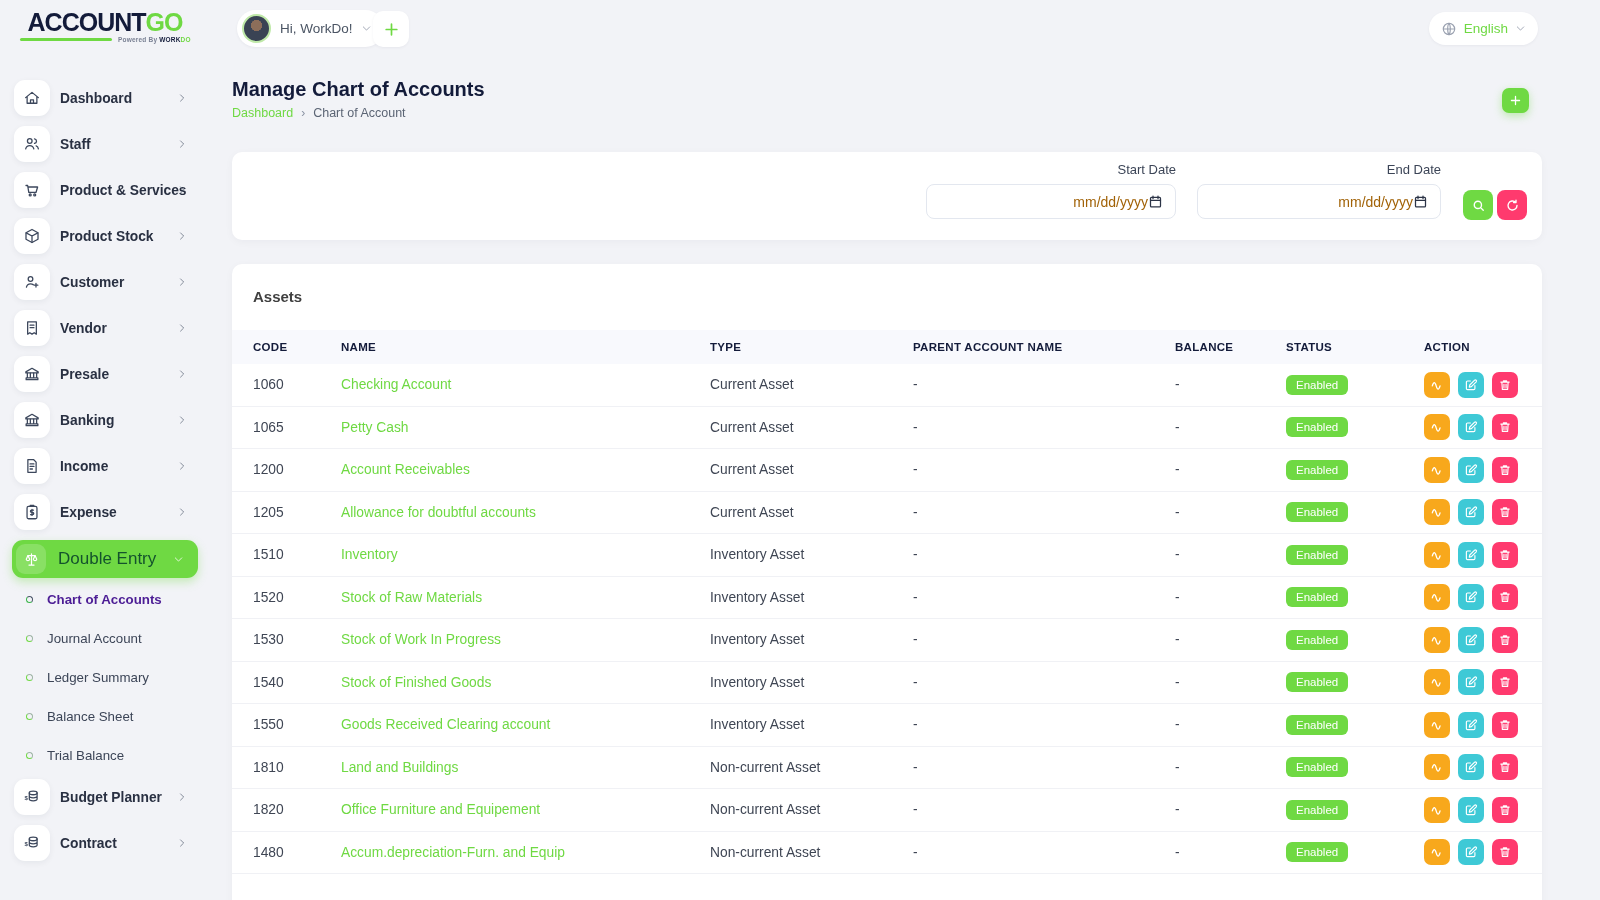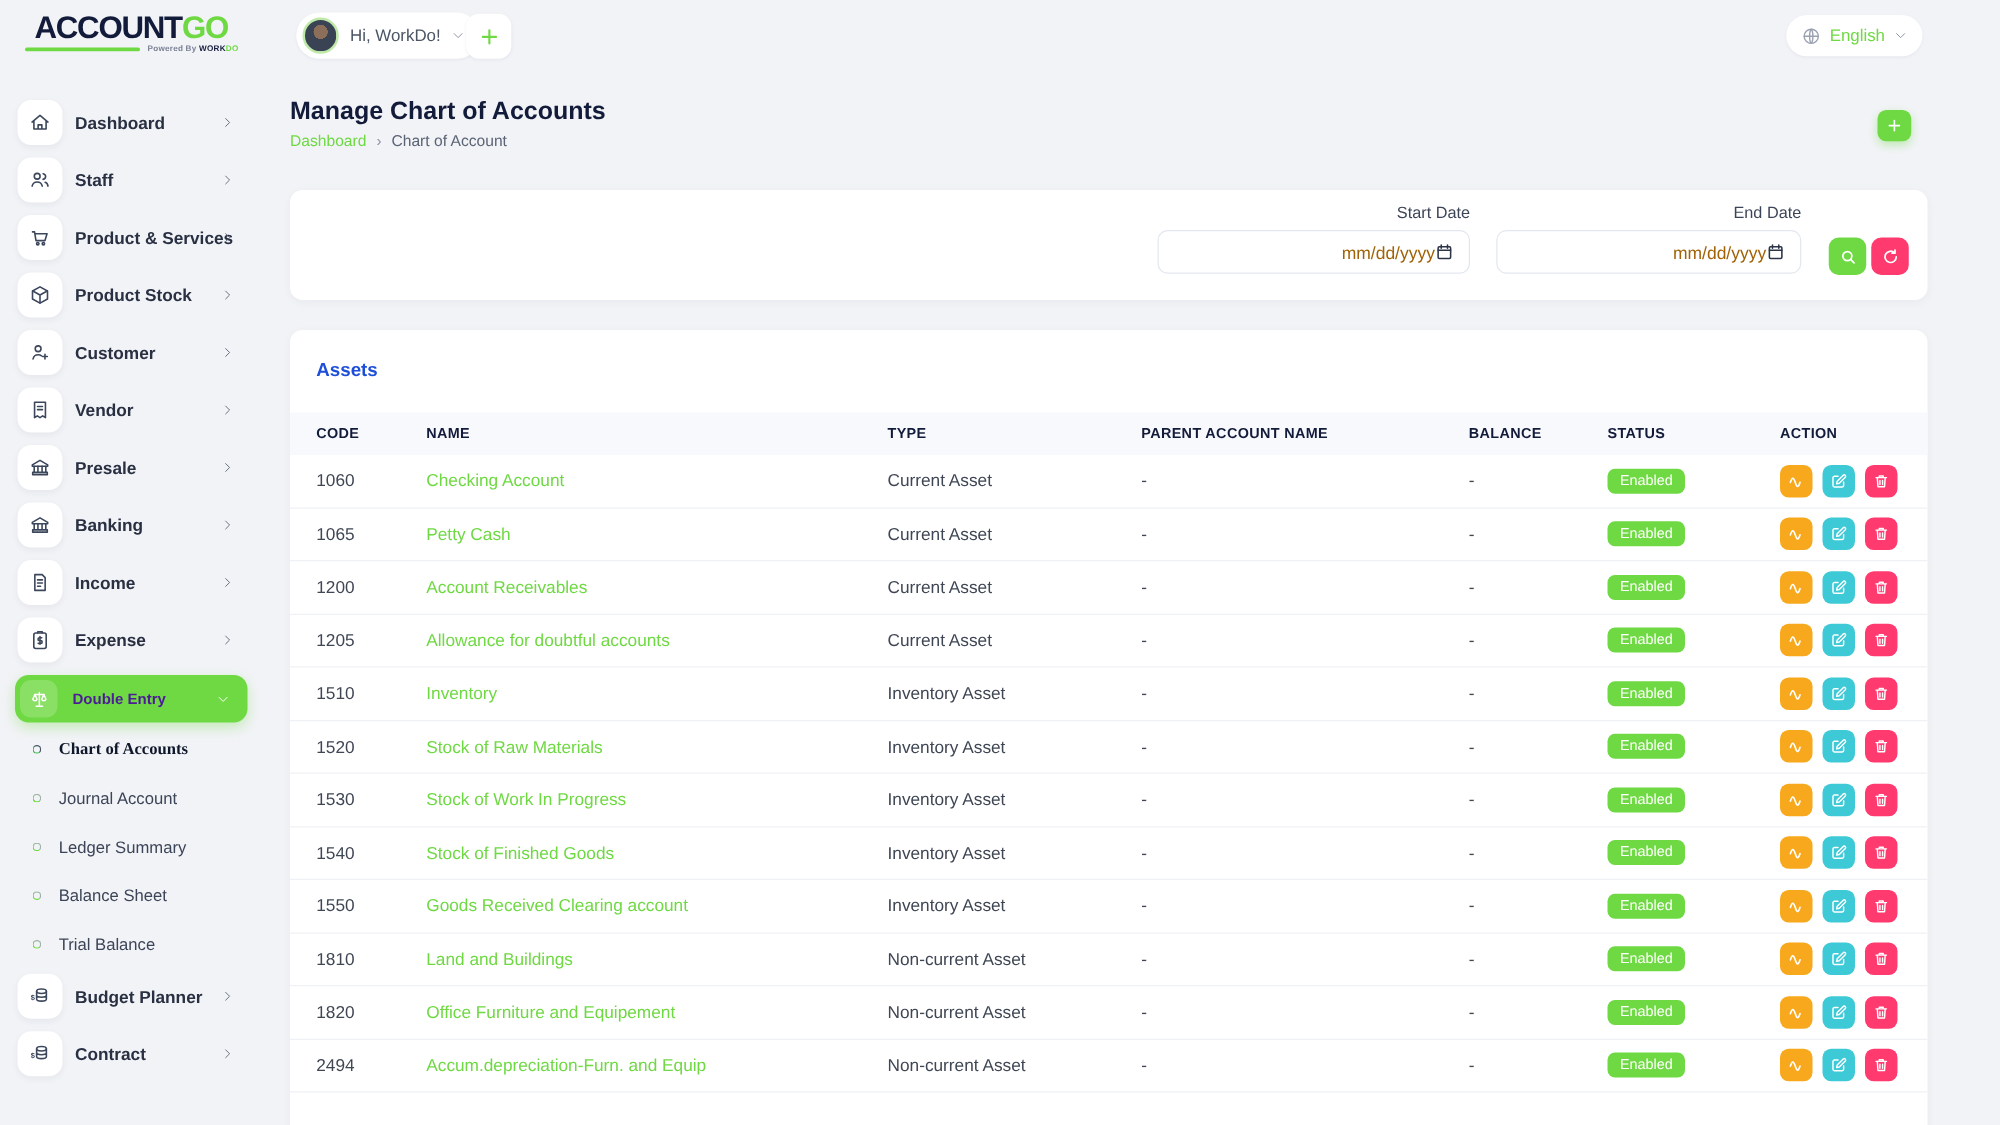--- a/index.html
+++ b/index.html
@@ -44,28 +44,28 @@
   .side-item .tile { width:36px; height:36px; background:#fff; border-radius:11px; box-shadow:0 2px 6px rgba(20,26,51,.06);
     display:flex; align-items:center; justify-content:center; color:#3c475c; }
   .side-item .tile .ic { width:18px; height:18px; }
   .side-item .lbl { font-size:13.8px; font-weight:700; color:#293042; margin-left:10px; white-space:nowrap; }
   .side-item .chev-r { position:absolute; left:163px; width:10px; height:10px; color:#566073; }
   .side-pill { height:38px; margin:0 14px 6px 12px; background:#6fd943; border-radius:11px; display:flex; align-items:center;
     padding:0 10px 0 4px; position:relative; cursor:pointer; box-shadow:0 4px 10px rgba(111,217,67,.35); }
   .side-pill .tile { width:30px; height:30px; background:rgba(255,255,255,.18); border-radius:9px;
     display:flex; align-items:center; justify-content:center; color:#fff; }
   .side-pill .tile .ic { width:17px; height:17px; }
-  .side-pill .lbl { font-size:12px; font-weight:700; color:#4c1d95; margin-left:12px; }
+  .side-pill .lbl { font-size:17px; font-weight:400; color:#14532d; margin-left:12px; }
   .side-pill .chev-d { position:absolute; right:14px; width:11px; height:11px; color:#fff; }
   .side-sub { height:30px; margin-left:26px; display:flex; align-items:center; cursor:pointer; }
   .side-sub + .side-sub { margin-top:9px; }
   .side-sub .dot { width:7px; height:7px; border-radius:50%; border:1.6px solid #9fb4a6; border-bottom-color:#6fd943; border-left-color:#6fd943; }
   .side-sub .lbl { font-size:13.3px; font-weight:400; color:#3c4557; margin-left:14px; }
   .side-sub.active .dot { border-color:#4a5568; border-bottom-color:#39b54a; border-left-color:#39b54a; }
-  .side-sub.active .lbl { color:#0f172a; font-weight:700;font-family:Liberation Serif, serif; }
+  .side-sub.active .lbl { color:#4c1d95; font-weight:700; }
   .sub-wrap { margin-bottom:9px; }
 
   
   .main { position:absolute; left:232px; top:58px; width:1310px; }
   .page-title { font-size:20px; font-weight:700; color:#131b3a; margin-top:20px; }
   .breadcrumb { margin-top:5px; font-size:12.5px; display:flex; align-items:center; gap:8px; }
   .breadcrumb .bc-home { color:#6fd943; cursor:pointer; }
   .breadcrumb .bc-sep { color:#8a92a3; font-size:12px; }
   .breadcrumb .bc-cur { color:#5b download6474; color:#5b6474; }
   .page-add-btn { position:absolute; right:13px; top:30px; width:27px; height:25px; background:#6fd943; border:none;
@@ -82,21 +82,21 @@
   .date-box .cal { width:15px; height:15px; color:#2c3447; cursor:pointer; }
   .fg-start { left:694px;text-align:right; } .fg-start .date-box { width:250px; }
   .fg-end   { left:965px;text-align:right; } .fg-end .date-box { width:244px; }
   .sq-btn { position:absolute; top:38px; width:30px; height:30px; border:none; border-radius:8px; display:flex;
     align-items:center; justify-content:center; cursor:pointer; }
   .sq-btn .ic { width:15px; height:15px; color:#fff; }
   .btn-search { left:1231px; background:#6fd943; }
   .btn-reset  { left:1265px; background:#ff3a6e; }
 
   .assets-card { position:absolute; top:206px; left:0; width:1310px; height:700px; overflow:hidden; }
-  .section-title { font-size:15px; font-weight:700; color:#1d4ed8; padding:24px 0 0 21px; height:66px; }
+  .section-title { font-size:15px; font-weight:700; color:#404040; padding:24px 0 0 21px; height:66px; }
   .tbl-header, .tbl-row { display:grid; grid-template-columns:88px 369px 203px 262px 111px 138px 1fr; align-items:center; padding-left:21px; }
   .tbl-header { height:34px; background:#f8f9fd; }
   .tbl-header .th { font-size:11.5px; font-weight:700; color:#131b3a; letter-spacing:.3px; }
   .tbl-row { height:42.5px; border-bottom:1px solid #f0f1f5; font-size:13.8px; color:#3f4654; }
   .tbl-row .cell-name { color:#6fd943; cursor:pointer; }
   .badge { display:inline-block; min-width:57px; text-align:center; background:#6fd943; color:#fff; font-size:11.5px;
     padding:4px 10px; border-radius:6px; }
   .actions { display:flex; gap:8px; }
   .act-btn { width:26px; height:26px; border:none; border-radius:7px; display:flex; align-items:center; justify-content:center; cursor:pointer; }
   .act-btn .ic { width:14px; height:14px; color:#fff; }
@@ -825,21 +825,21 @@
               <span class="ic">
                 <svg viewBox="0 0 24 24" style="stroke-width:2">
                   <path d="M4.8 7h14.4M9.3 7V4.8h5.4V7M6.6 7l.9 12.6h9l.9-12.6M10.2 10.8v5.6M13.8 10.8v5.6"></path>
                 </svg>
               </span>
             </button>
     </span>
   </div>
 
   <div class="tbl-row">
-    <span class="cell-code">2494</span>
+    <span class="cell-code">1480</span>
     <span class="cell-name">Accum.depreciation-Furn. and Equip</span>
     <span>Non-current Asset</span>
     <span>-</span>
     <span>-</span>
     <span><span class="badge">Enabled</span></span>
     <span class="actions">
       <button class="act-btn act-wave">
               <span class="ic">
                 <svg viewBox="0 0 24 24" style="stroke-width:2.3">
                   <path d="M4 13.5c2.2-7.5 4.4-7.5 6.6 0s4.4 7.5 6.6 0"></path>

